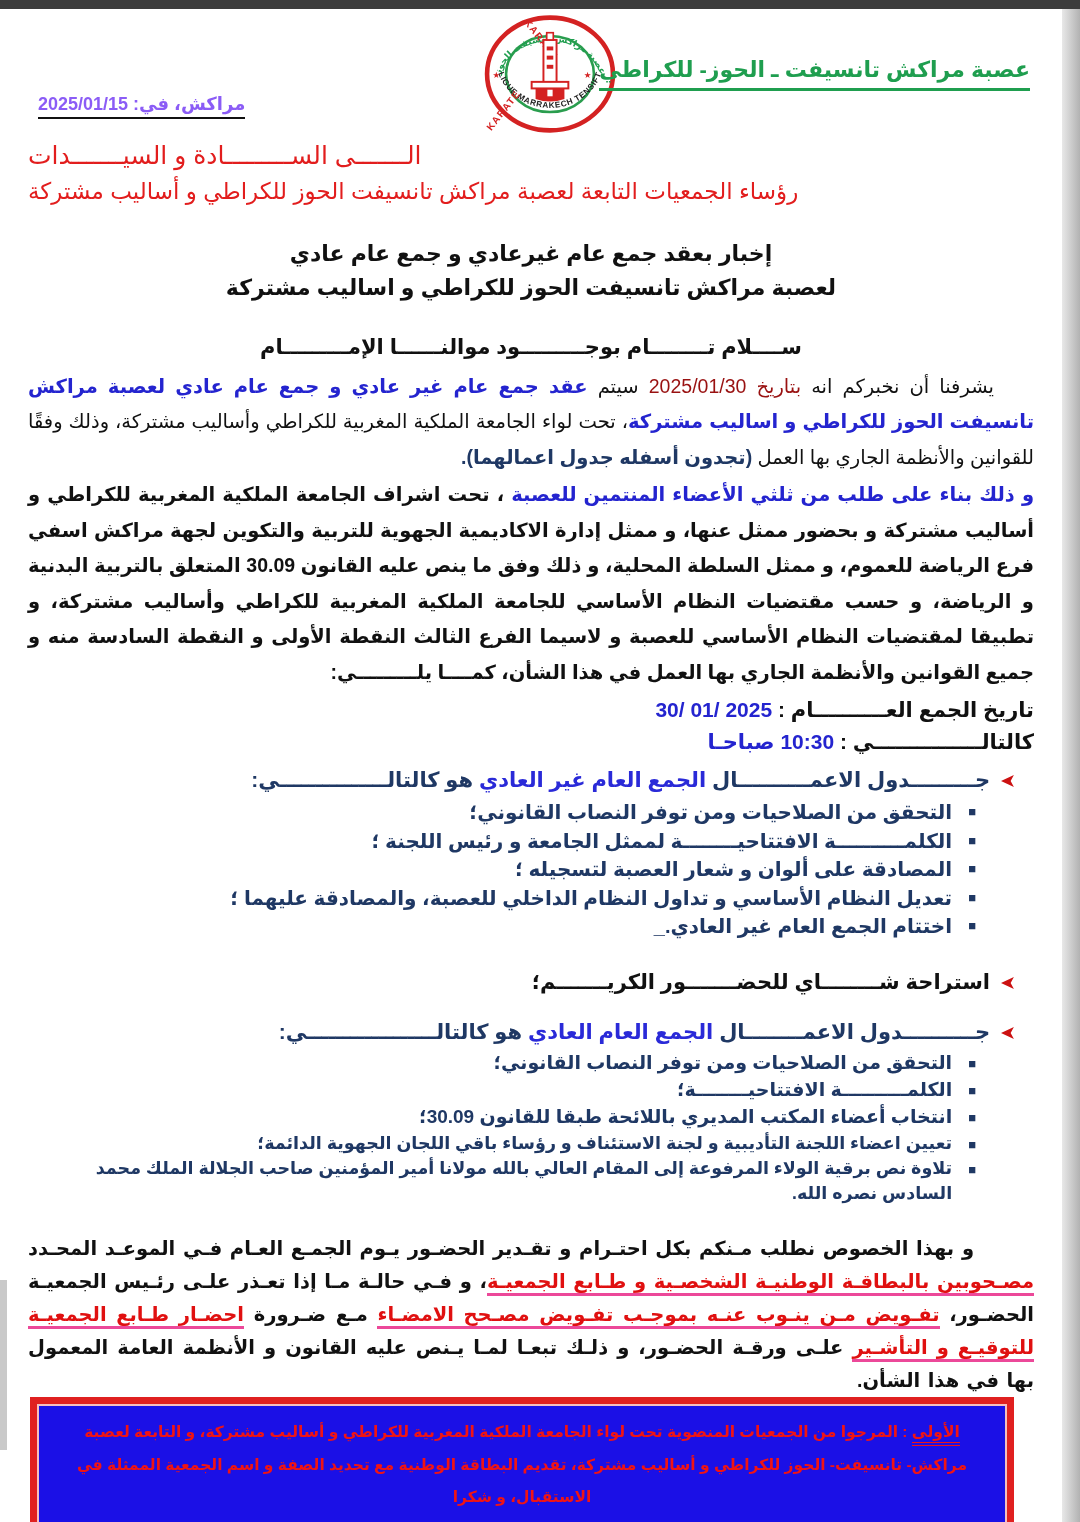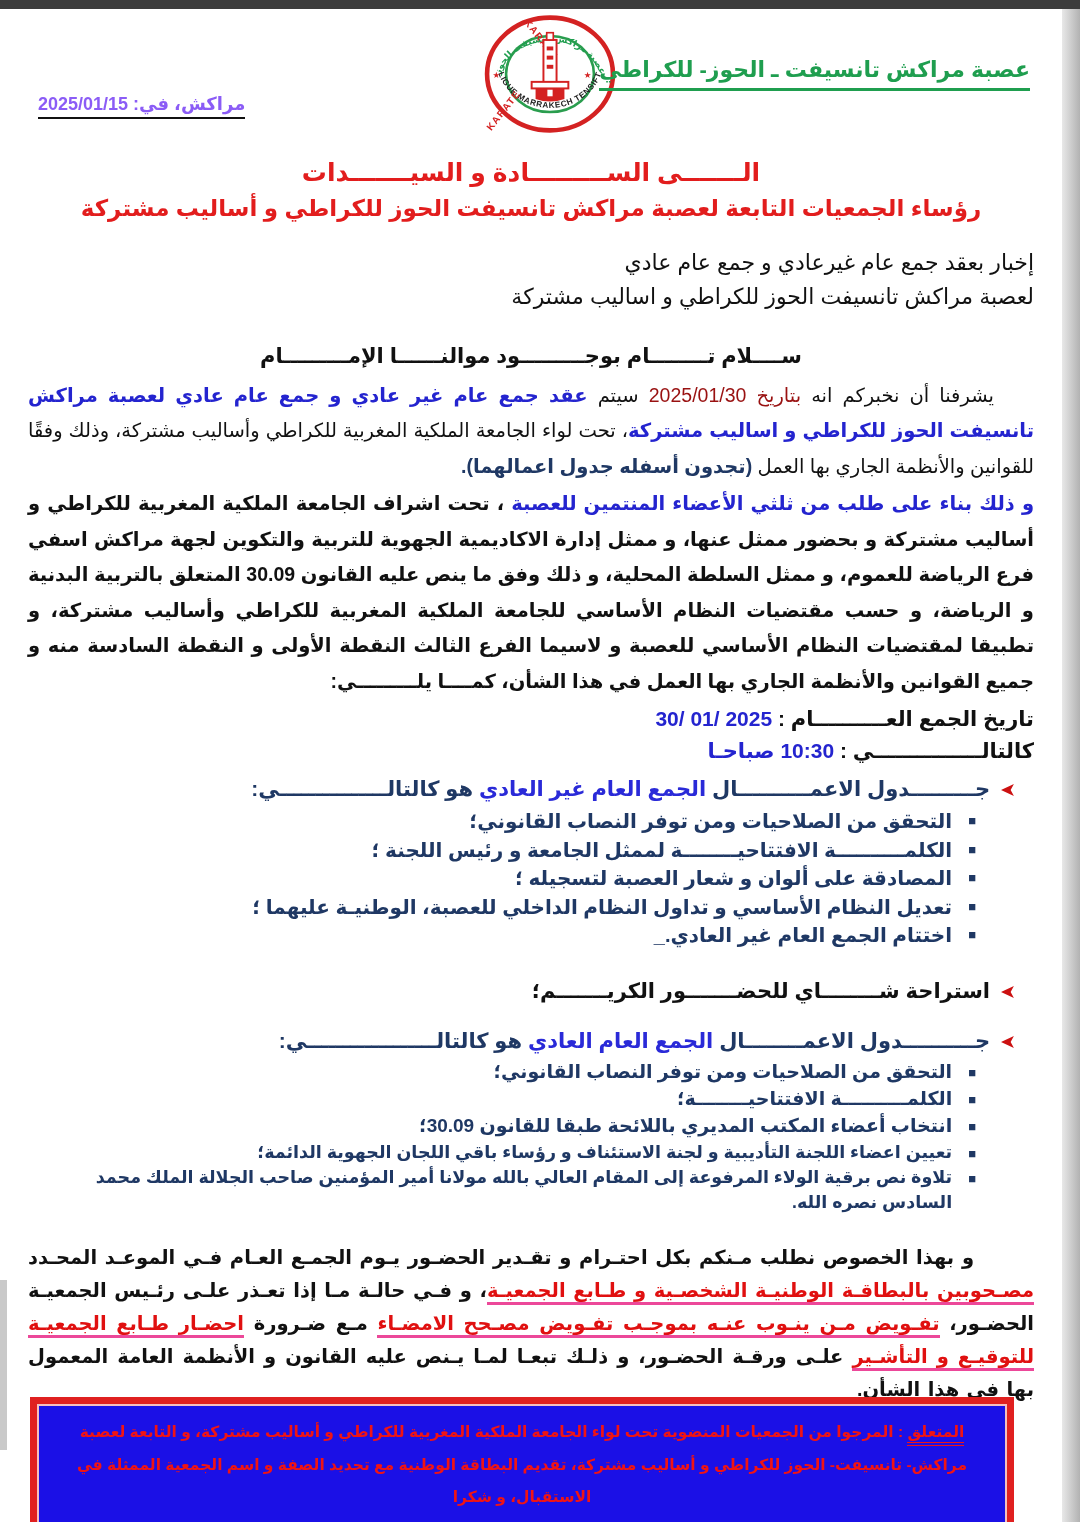--- a/index.html
+++ b/index.html
@@ -24,26 +24,26 @@
     border-bottom:3px solid #1f9e4f; padding-bottom:5px;
   }
   .date-line {
     position:absolute; top:80px; left:10px; direction:rtl;
     font-weight:bold; font-size:18px; color:#8b5cf6;
     border-bottom:2px solid #111; padding-bottom:2px;
   }
   .logo-wrap { position:absolute; top:2px; right:418px; width:132px; height:118px; }
 
   
-  .recipients { text-align:center; margin-top:17px; color:#e21d1d; font-weight:bold; }
+  .recipients { text-align:left; margin-top:0px; color:#e21d1d; font-weight:normal; }
   .recipients .r1 { font-size:25px; letter-spacing:0.5px; }
   .recipients .r2 { font-size:23px; margin-top:8px; }
 
   
-  .subject { margin-top:28px; font-weight:normal; font-size:22px; color:#111; }
+  .subject { text-align:center; margin-top:36px; font-weight:bold; font-size:22px; color:#111; }
   .subject .s2 { margin-top:8px; }
 
   .salutation { text-align:center; margin-top:34px; font-weight:bold; font-size:21px; color:#111; }
 
   
   .para { font-size:19.5px; line-height:1.82; text-align:justify; margin-top:10px; }
   .para.p1 .ind { display:inline-block; width:40px; }
   .p1-red  { color:#991111; font-weight:normal; }
   .p1-blue { color:#2424cf; font-weight:bold; }
   .p1-navy { color:#1f3864; font-weight:bold; }
@@ -161,21 +161,21 @@
     <div class="item">
         <span class="bullet">■</span>
         <span>الكلمــــــــــة الافتتاحيــــــــة لممثل الجامعة و رئيس اللجنة ؛</span>
       </div>
     <div class="item">
         <span class="bullet">■</span>
         <span>المصادقة على ألوان و شعار العصبة لتسجيله ؛</span>
       </div>
     <div class="item">
         <span class="bullet">■</span>
-        <span>تعديل النظام الأساسي و تداول النظام الداخلي للعصبة، الوطنيـة عليهما ؛</span>
+        <span>تعديل النظام الأساسي و تداول النظام الداخلي للعصبة، والمصادقة عليهما ؛</span>
       </div>
     <div class="item">
         <span class="bullet">■</span>
         <span>اختتام الجمع العام غير العادي._</span>
       </div>
   </div>
 
   <div class="tea"><span class="arrow">➤</span><span>استراحة شــــــــاي للحضـــــــور الكريـــــــم؛</span></div>
 
   <div class="agenda-title" style="margin-top:26px"><span class="arrow">➤</span><span>جــــــــــدول الاعمــــــــال </span><span class="t-blue">الجمع العام العادي</span><span> هو كالتالــــــــــــــــــي:</span></div>
@@ -202,17 +202,17 @@
         <span>تلاوة نص برقية الولاء المرفوعة إلى المقام العالي بالله مولانا أمير المؤمنين صاحب الجلالة الملك محمد السادس نصره الله.</span>
       </div>
   </div>
 
   <p class="closing"><span class="ind"></span><span>و بهذا الخصوص نطلب مـنكم بكل احتـرام و تقـدير الحضـور يـوم الجمـع العـام فـي الموعـد المحـدد </span><span class="cl-red">مصـحوبين بالبطاقـة الوطنيـة الشخصـية و طـابع الجمعيـة</span><span>، و فـي حالـة مـا إذا تعـذر علـى رئـيس الجمعيـة الحضـور، </span><span class="cl-red">تفـويض مـن ينـوب عنـه بموجـب تفـويض مصـحح الامضـاء</span><span> مـع ضـرورة </span><span class="cl-red">احضـار طـابع الجمعيـة للتوقيـع و التأشـير</span><span> علـى ورقـة الحضـور، و ذلـك تبعـا لمـا يـنص عليه القانون و الأنظمة العامة المعمول بها في هذا الشأن.</span></p>
 
   <div class="farewell">وتقبلوا منا فائق الاحترام و التقدير والســــــــــــلام.</div>
 
   <div class="note-box">
     <div class="note-inner">
-      <div class="note-text"><span class="note-label">المتعلق</span><span> : </span><span>المرجوا  من الجمعيات المنضوية تحت لواء الجامعة الملكية المغربية للكراطي و أساليب مشتركة، و التابعة لعصبة مراكش- تانسيفت- الحوز للكراطي و أساليب مشتركة، تقديم البطاقة الوطنية مع تحديد الصفة و اسم الجمعية الممثلة في الاستقبال، و شكرا</span></div>
+      <div class="note-text"><span class="note-label">الأولى</span><span> : </span><span>المرجوا  من الجمعيات المنضوية تحت لواء الجامعة الملكية المغربية للكراطي و أساليب مشتركة، و التابعة لعصبة مراكش- تانسيفت- الحوز للكراطي و أساليب مشتركة، تقديم البطاقة الوطنية مع تحديد الصفة و اسم الجمعية الممثلة في الاستقبال، و شكرا</span></div>
     </div>
   </div>
 
 </div>
 
 </body></html>

